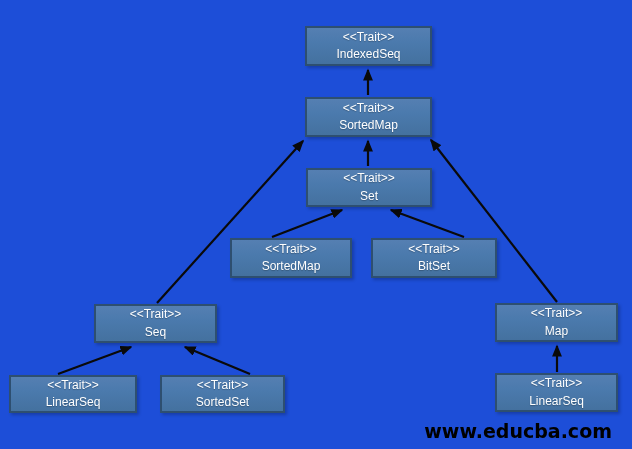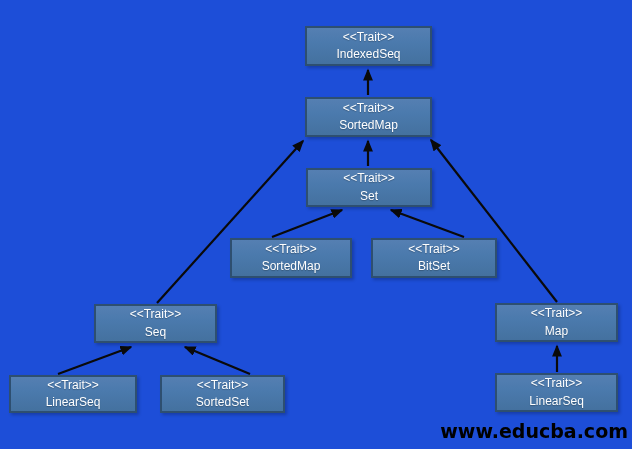--- a/index.html
+++ b/index.html
@@ -39,21 +39,21 @@
     text-align: center;
     text-shadow: 0 1px 1px rgba(0,0,0,0.25);
   }
   .node .stereotype,
   .node .node-name {
     display: block;
     white-space: nowrap;
   }
   .watermark {
     position: absolute;
-    right: 4px;
+    right: 20px;
     bottom: 7px;
     font-family: "DejaVu Sans", sans-serif;
     font-weight: bold;
     font-size: 19px;
     color: #000000;
     letter-spacing: 0px;
   }
 </style>
 </head>
 <body>

